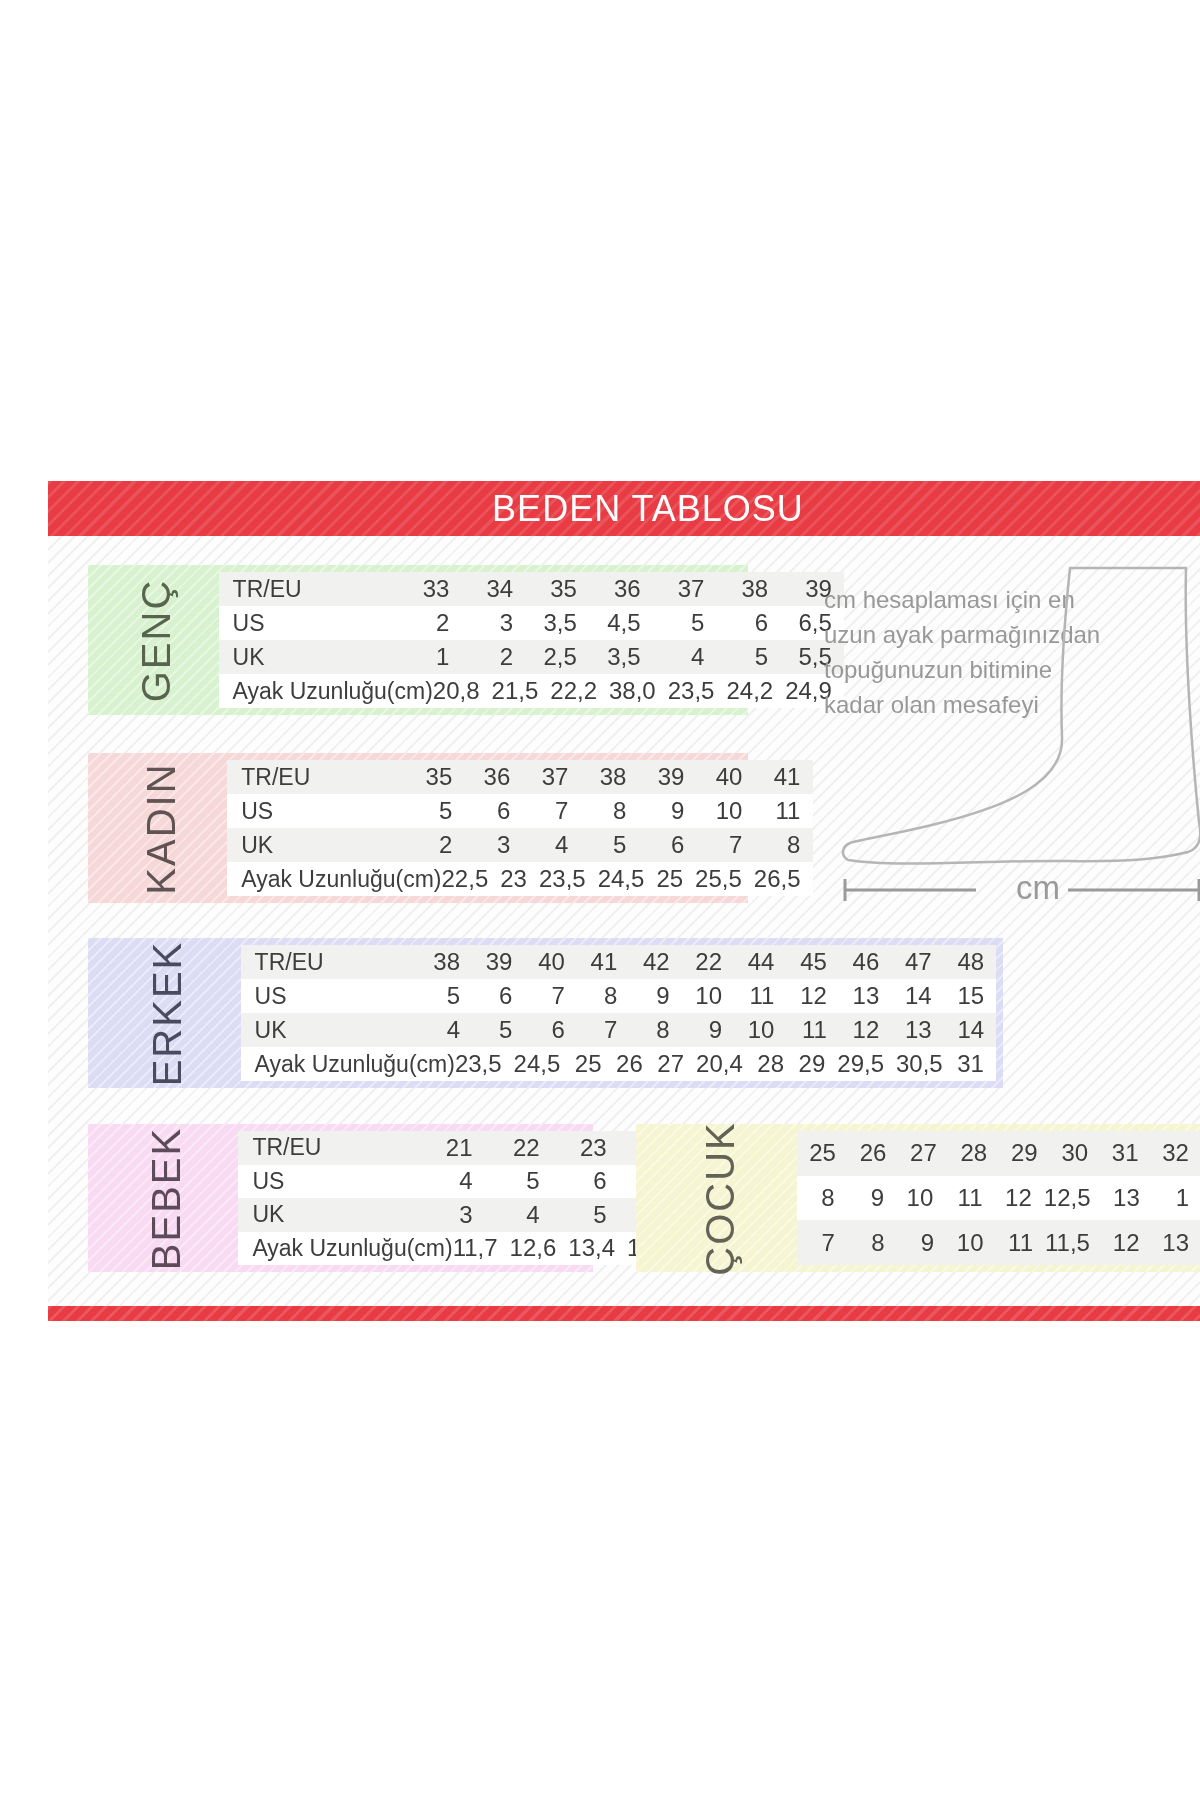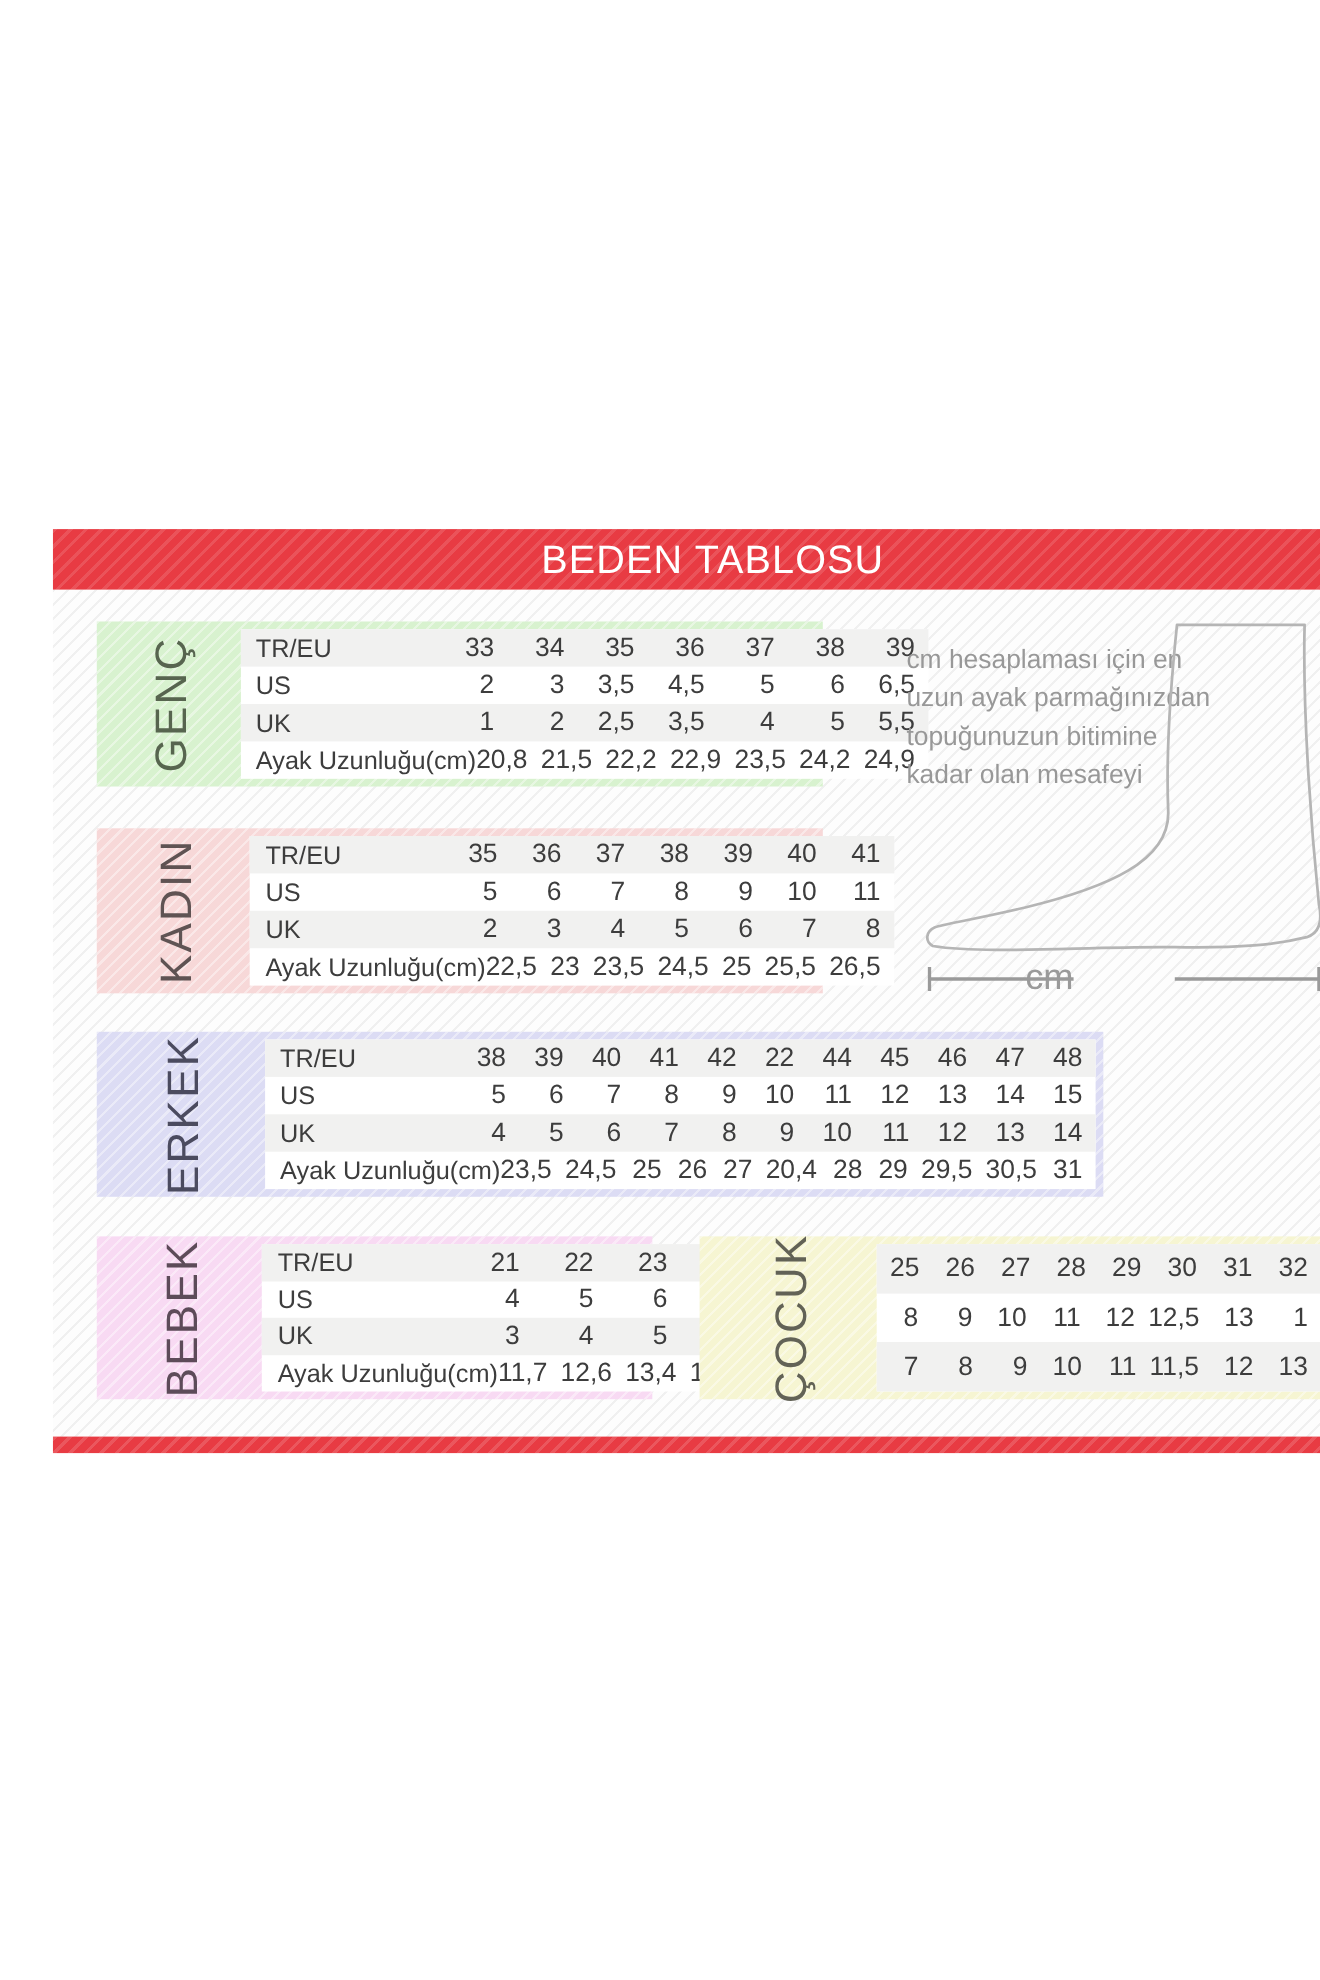--- a/index.html
+++ b/index.html
@@ -58,21 +58,21 @@
 
   
   .note{
     position:absolute; left:776px; top:582px; width:300px;
     color:#989898; font-size:24px; line-height:35px; font-weight:400;
   }
 
   
   .foot-svg{position:absolute; left:790px; top:555px; pointer-events:none;}
   .cm-label{
-    position:absolute; left:884px; top:869px; width:80px; text-align:left;
+    position:absolute; left:932px; top:869px; width:80px; text-align:right;
     color:#9a9a9a; font-size:33px;
   }
 </style>
 </head>
 <body>
 
 <div class="page">
 
   <div class="striped-zone"></div>
 
@@ -113,21 +113,21 @@
           <span class="td">3,5</span>
           <span class="td">4</span>
           <span class="td">5</span>
           <span class="td">5,5</span>
         </div>
         <div class="tr">
           <span class="rl">Ayak Uzunluğu(cm)</span>
           <span class="td">20,8</span>
           <span class="td">21,5</span>
           <span class="td">22,2</span>
-          <span class="td">22,9</span>
+          <span class="td">38,0</span>
           <span class="td">23,5</span>
           <span class="td">24,2</span>
           <span class="td">24,9</span>
         </div>
       </div>
   </section>
 
   <section class="tbl tbl-kadin">
     <div class="side">
       <span>KADIN</span>

